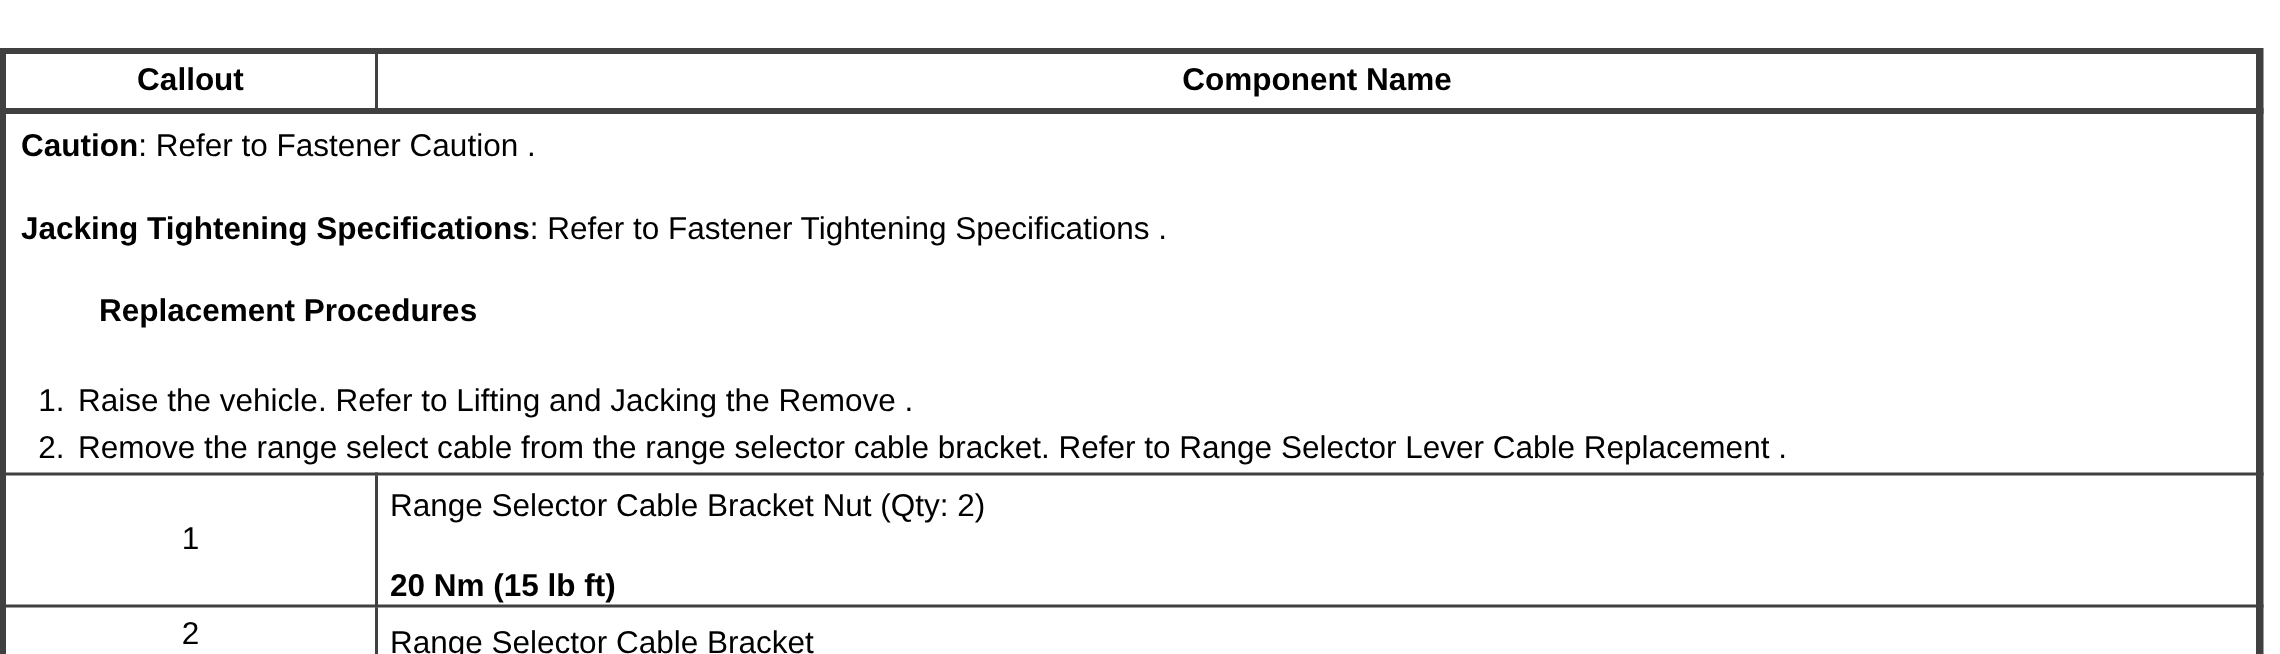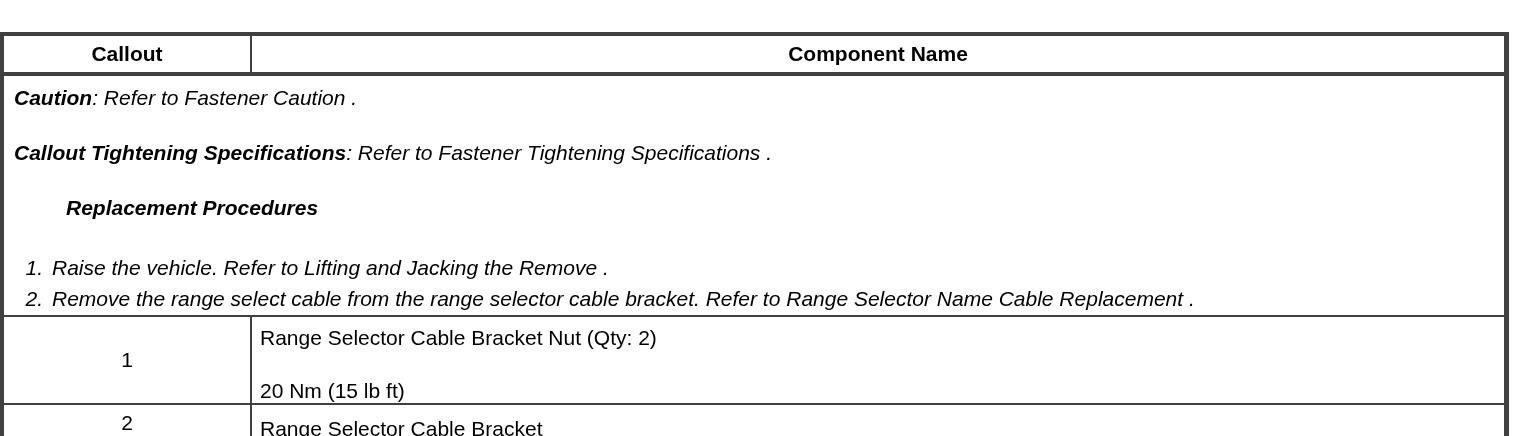--- a/index.html
+++ b/index.html
@@ -29,21 +29,20 @@
     vertical-align: middle;
     font-size: 21px;
     padding: 0;
   }
   .col-callout { width: 249px; }
   .notes-cell {
     height: 242px;
     padding: 10px 10px 0 10px;
     vertical-align: top;
     line-height: 24px;
-    font-style: italic;
   }
   .notes-cell p { margin: 0 0 31px 0; }
   .lead-label { font-weight: bold; }
   .preliminary {
     font-weight: bold;
     margin-left: 52px !important;
     margin-bottom: 32px !important;
   }
   .steps { margin-left: 7px; line-height: 31px; }
   .step { display: flex; }
@@ -60,46 +59,46 @@
     padding: 0;
   }
   .component-cell {
     vertical-align: top;
     padding: 9px 8px 0 8px;
     line-height: 24px;
   }
   .row-1 td { height: 74px; }
   .row-2 td { height: 38px; }
   .row-2 .component-cell { vertical-align: middle; padding-top: 12px; padding-bottom: 0; }
-  .torque { font-weight: normal; margin-top: 29px; }
+  .torque { font-weight: bold; margin-top: 29px; }
 </style>
 </head>
 <body>
 
 <table class="callout-table">
   <thead>
     <tr class="hdr-row">
       <th class="col-callout">Callout</th>
       <th>Component Name</th>
     </tr>
   </thead>
   <tbody>
     <tr>
       <td class="notes-cell" colspan="2">
         <p><span class="lead-label">Caution</span><span>: Refer to Fastener Caution .</span></p>
-        <p><span class="lead-label">Callout Tightening Specifications</span><span>: Refer to Fastener Tightening Specifications .</span></p>
+        <p><span class="lead-label">Jacking Tightening Specifications</span><span>: Refer to Fastener Tightening Specifications .</span></p>
         <p class="preliminary">Replacement Procedures</p>
         <div class="steps">
           <div class="step">
             <span class="step-num">1.</span>
             <span class="step-text">Raise the vehicle. Refer to Lifting and Jacking the Remove .</span>
           </div>
           <div class="step">
             <span class="step-num">2.</span>
-            <span class="step-text">Remove the range select cable from the range selector cable bracket. Refer to Range Selector Name Cable Replacement .</span>
+            <span class="step-text">Remove the range select cable from the range selector cable bracket. Refer to Range Selector Lever Cable Replacement .</span>
           </div>
         </div>
       </td>
     </tr>
     <tr class="row-1">
       <td class="callout-cell">1</td>
       <td class="component-cell">
         <p>Range Selector Cable Bracket Nut (Qty: 2)</p>
         <p class="torque">20 Nm (15 lb ft)</p>
       </td>

